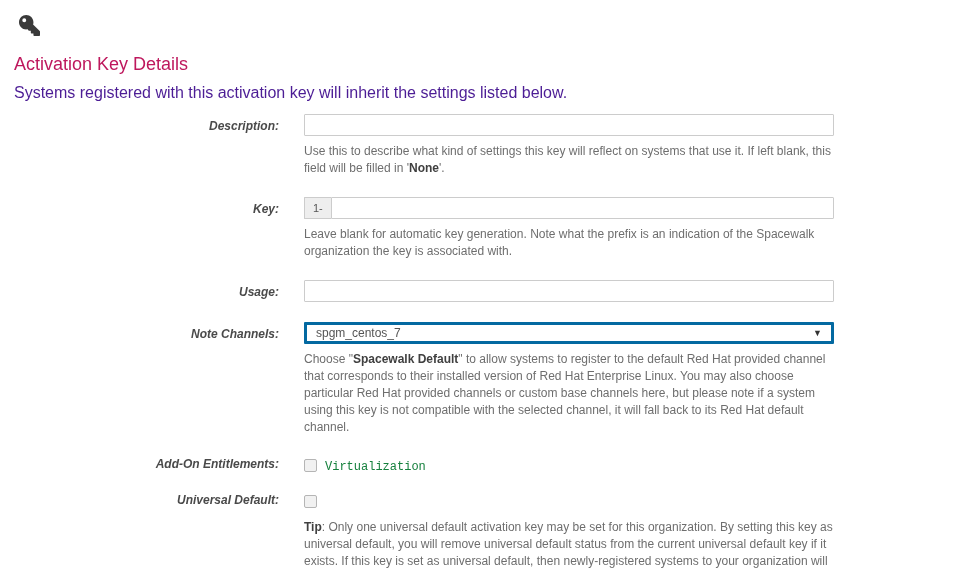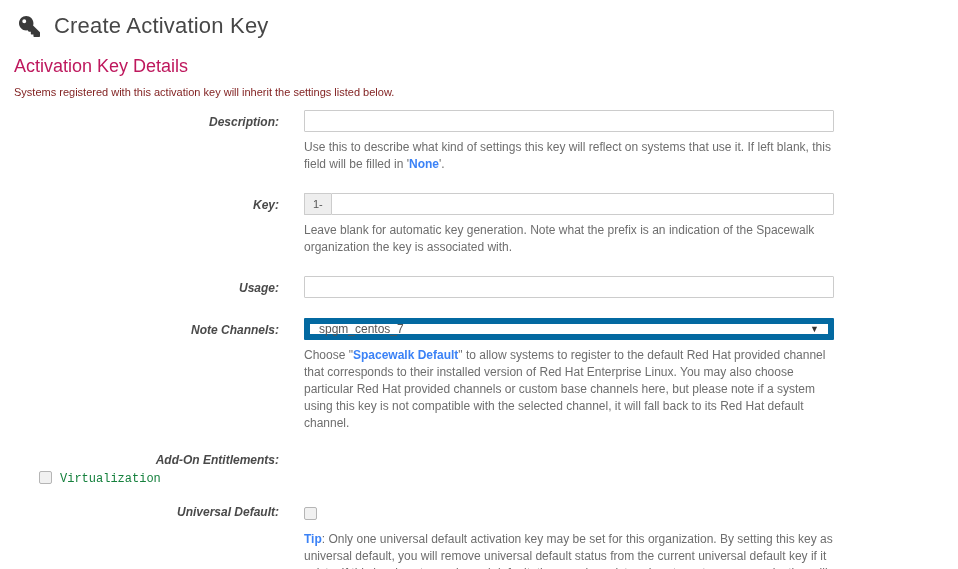--- a/index.html
+++ b/index.html
@@ -36,22 +36,22 @@
     margin: 0 0 0 13px;
     letter-spacing: 0.2px;
   }
   h2.section-heading {
     font-size: 18px;
     font-weight: 400;
     color: #be185d;
     margin: 17px 0 0 0;
   }
   p.intro {
-    font-size: 11px;
-    color: #7f1d1d;
+    font-size: 16px;
+    color: #4c1d95;
     margin: 9px 0 0 0;
   }
   form { margin-top: 12px; }
   .form-row {
     display: flex;
     margin-bottom: 20px;
   }
   .label-col {
     width: 265px;
     flex: none;
@@ -93,25 +93,25 @@
     display: flex;
     align-items: center;
   }
   .input-group .text-input { border-radius: 0 1px 1px 0; }
   .help {
     margin-top: 7px;
     font-size: 12px;
     line-height: 1.42;
     color: #6e6e6e;
   }
-  .help b, .help strong { color: #3b82f6; }
+  .help b, .help strong { color: #404040; }
   .select-box {
     width: 100%;
     height: 22px;
-    border: 6px solid #0369a1;
+    border: 3px solid #0369a1;
     border-radius: 1px;
     background: #fff;
     display: flex;
     align-items: center;
     justify-content: space-between;
     padding: 0 9px;
     font-size: 12px;
     color: #555;
     cursor: pointer;
   }
@@ -129,35 +129,34 @@
     display: inline-block;
     vertical-align: -2px;
     cursor: pointer;
   }
   .cb-label {
     font-size: 12px;
     color: #15803d;
     margin-left: 8px;
     font-family: Liberation Mono, monospace;
   }
-  .addon-row { margin-bottom: 18px; flex-direction: column; }
+  .addon-row { margin-bottom: 18px; }
   .tip { margin-top: 9px; }
 </style>
 </head>
 <body>
 
 <div class="page">
 
   <div class="title-row">
     <span class="title-icon-wrap">
       <svg width="21" height="21" viewBox="0 0 512 512" aria-hidden="true">
         <path fill="#3a3a3a" d="M512 176c0 97.2-78.8 176-176 176-11.2 0-22.2-1.1-32.8-3.1l-24 27A24 24 0 0 1 261.2 384H224v40c0 13.3-10.7 24-24 24h-40v40c0 13.3-10.7 24-24 24H24c-13.3 0-24-10.7-24-24v-78.1c0-6.4 2.5-12.5 7-17L168.8 231.2A176.7 176.7 0 0 1 160 176C160 78.8 238.8 0 336 0c97.5 0 176 78.5 176 176zM336 128a48 48 0 1 0 96 0 48 48 0 0 0-96 0z"></path>
       </svg>
     </span>
-    <h1 class="page-title">Create Activation Key</h1>
   </div>
 
   <h2 class="section-heading">Activation Key Details</h2>
   <p class="intro">Systems registered with this activation key will inherit the settings listed below.</p>
 
   <form>
 
     <div class="form-row">
       <label class="label-col">Description:</label>
       <div class="control-col">

